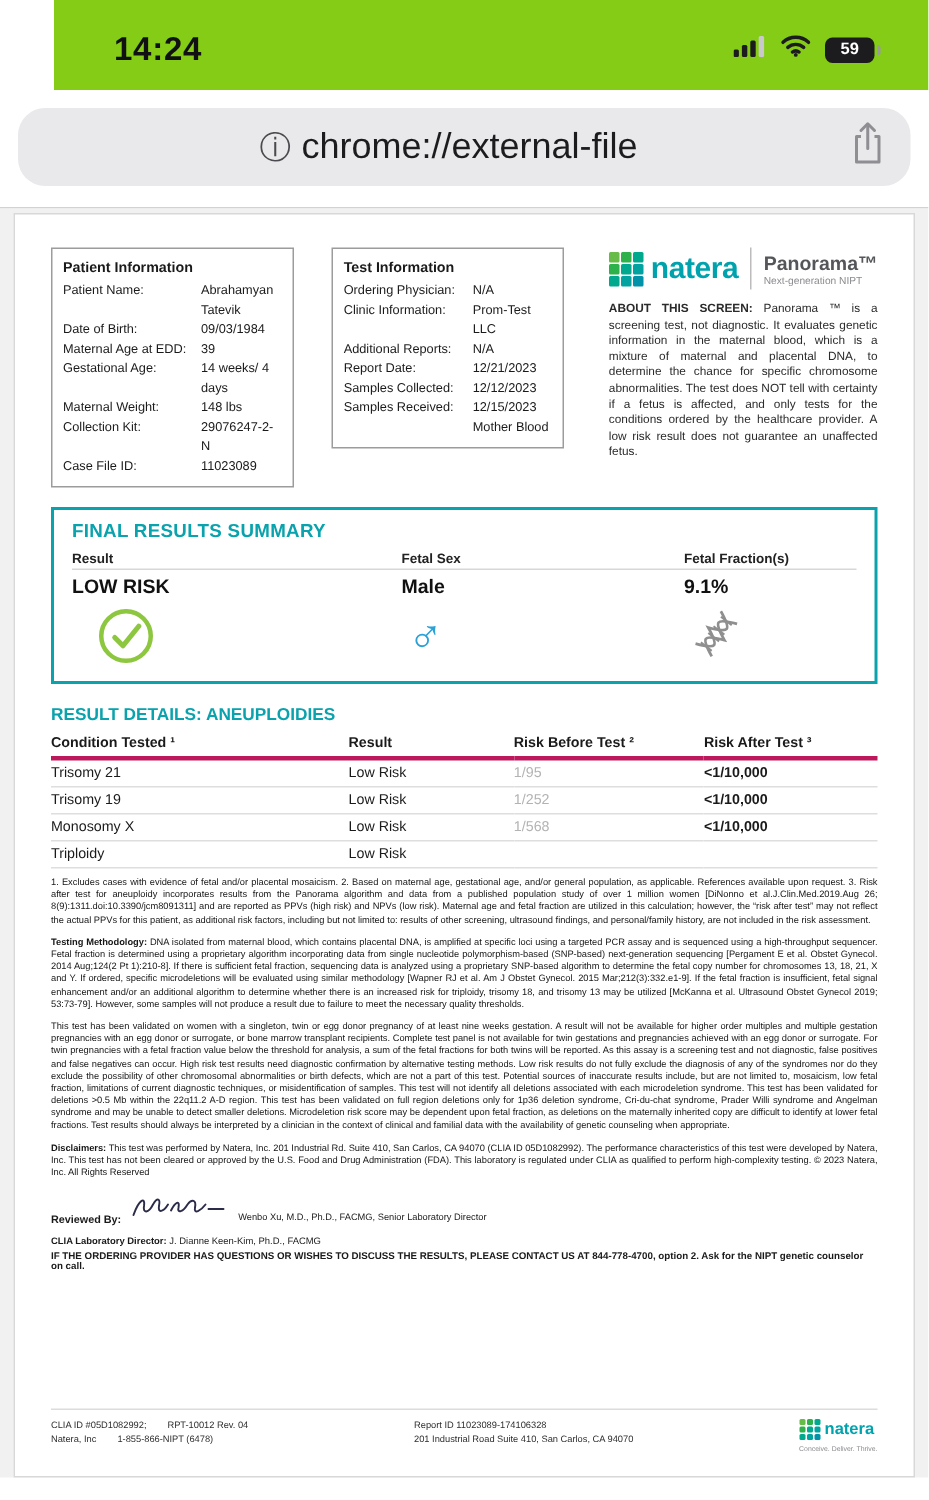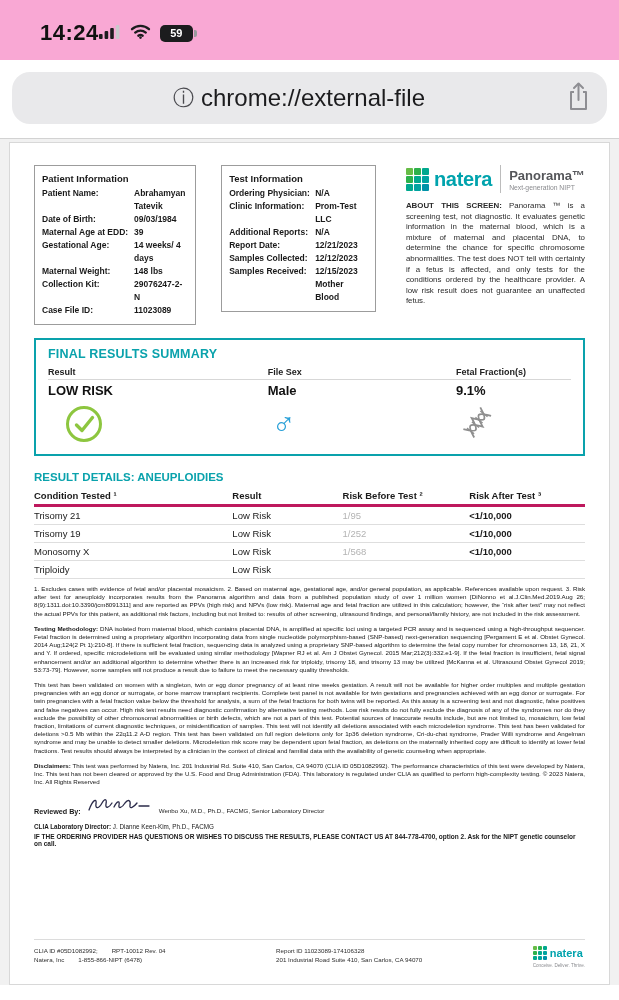--- a/index.html
+++ b/index.html
@@ -1,21 +1,21 @@
 <!DOCTYPE html>
 <html><head>
 <meta charset="utf-8">
 <style>
   * { margin:0; padding:0; box-sizing:border-box; }
   html,body { width:619px; height:1000px; overflow:hidden; background:#fff;
     font-family:"Liberation Sans","DejaVu Sans",sans-serif; }
 
   
-  .status-bar { height:60px; display:flex; align-items:center; 
-    padding:6px 32px 0 40px; background:#f9a8d4; }
+  .status-bar { height:60px; display:flex; align-items:center; justify-content:space-between;
+    padding:6px 32px 0 40px; background:#84cc16;margin-left:36px; }
   .status-time { font-size:22px; font-weight:700; color:#111; letter-spacing:.5px; }
   .status-icons { display:flex; align-items:center; gap:9px; }
   .battery { width:33px; height:17px; border-radius:5px; background:#1c1c1e; color:#fff;
     font-size:11px; font-weight:700; display:flex; align-items:center; justify-content:center; }
   .battery-nub { width:2.5px; height:7px; background:#9a9a9d; border-radius:0 2px 2px 0; margin-left:1.5px; }
 
   .url-row { padding:12px 12px 14px; background:#fff; }
   .url-pill { height:52px; background:#e9e9eb; border-radius:18px; display:flex; align-items:center;
     padding:0 16px 0 20px; }
   .url-center { flex:1; display:flex; align-items:center; justify-content:center; gap:7px; }
@@ -27,23 +27,23 @@
   .content { height:846px; background:#f1f1f1; padding:3px 9px 0; }
   .page { position:relative; height:843px; background:#fff; border:1px solid #d8d8d8;
     padding:22px 24px 0; color:#1a1a1a; }
 
   .top-row { display:flex; align-items:flex-start; gap:25px; }
   .info-box { border:1px solid #9c9c9c; padding:6px 7px 7px; font-size:8.5px; line-height:13px; }
   .info-box.patient { width:195px; }
   .info-box.test { width:186px; }
   .box-title { font-size:9.5px; font-weight:700; margin-bottom:2px; }
   .info-row { display:flex; }
-  .info-row .lbl { width:92px; flex:none;font-weight:bold; }
+  .info-row .lbl { width:92px; flex:none; }
   .info-box.test .info-row .lbl { width:86px; }
-  .info-row .val { flex:1;font-weight:bold; }
+  .info-row .val { flex:1; }
 
   .brand-col { flex:1; padding-left:5px; }
   .brand-row { display:flex; align-items:center; }
   .natera-grid { display:grid; grid-template-columns:repeat(3,7px); grid-template-rows:repeat(3,7px);
     gap:1px; margin-right:5px; flex:none; }
   .natera-grid i { display:block; border-radius:1px; }
   .natera-grid.small { grid-template-columns:repeat(3,4px); grid-template-rows:repeat(3,4px); margin-right:3px; }
   .ng1{background:#66bc46}.ng2{background:#2db14b}.ng3{background:#00a88e}
   .ng4{background:#2db14b}.ng5{background:#00a88e}.ng6{background:#00a3a0}
   .ng7{background:#00a88e}.ng8{background:#00a3a0}.ng9{background:#0092a8}
@@ -237,21 +237,21 @@
           </span>
         </div>
         <p class="about-p"><b>ABOUT THIS SCREEN:</b> <span>Panorama ™ is a screening test, not diagnostic. It evaluates genetic information in the maternal blood, which is a mixture of maternal and placental DNA, to determine the chance for specific chromosome abnormalities. The test does NOT tell with certainty if a fetus is affected, and only tests for the conditions ordered by the healthcare provider. A low risk result does not guarantee an unaffected fetus.</span></p>
       </div>
     </div>
 
     <div class="summary-box">
       <div class="summary-title">FINAL RESULTS SUMMARY</div>
       <div class="sum-row sum-labels">
         <span class="sum-c1 sum-lbl">Result</span>
-        <span class="sum-c2 sum-lbl">File Sex</span>
+        <span class="sum-c2 sum-lbl">Fetal Sex</span>
         <span class="sum-c3 sum-lbl">Fetal Fraction(s)</span>
       </div>
       <div class="sum-row sum-vals">
         <span class="sum-c1 sum-val">LOW RISK</span>
         <span class="sum-c2 sum-val">Male</span>
         <span class="sum-c3 sum-val">9.1%</span>
       </div>
       <div class="sum-row sum-icons">
         <span class="sum-c1 icon-cell">
           <svg width="40" height="40" viewBox="0 0 40 40" style="margin-left:16px;">

